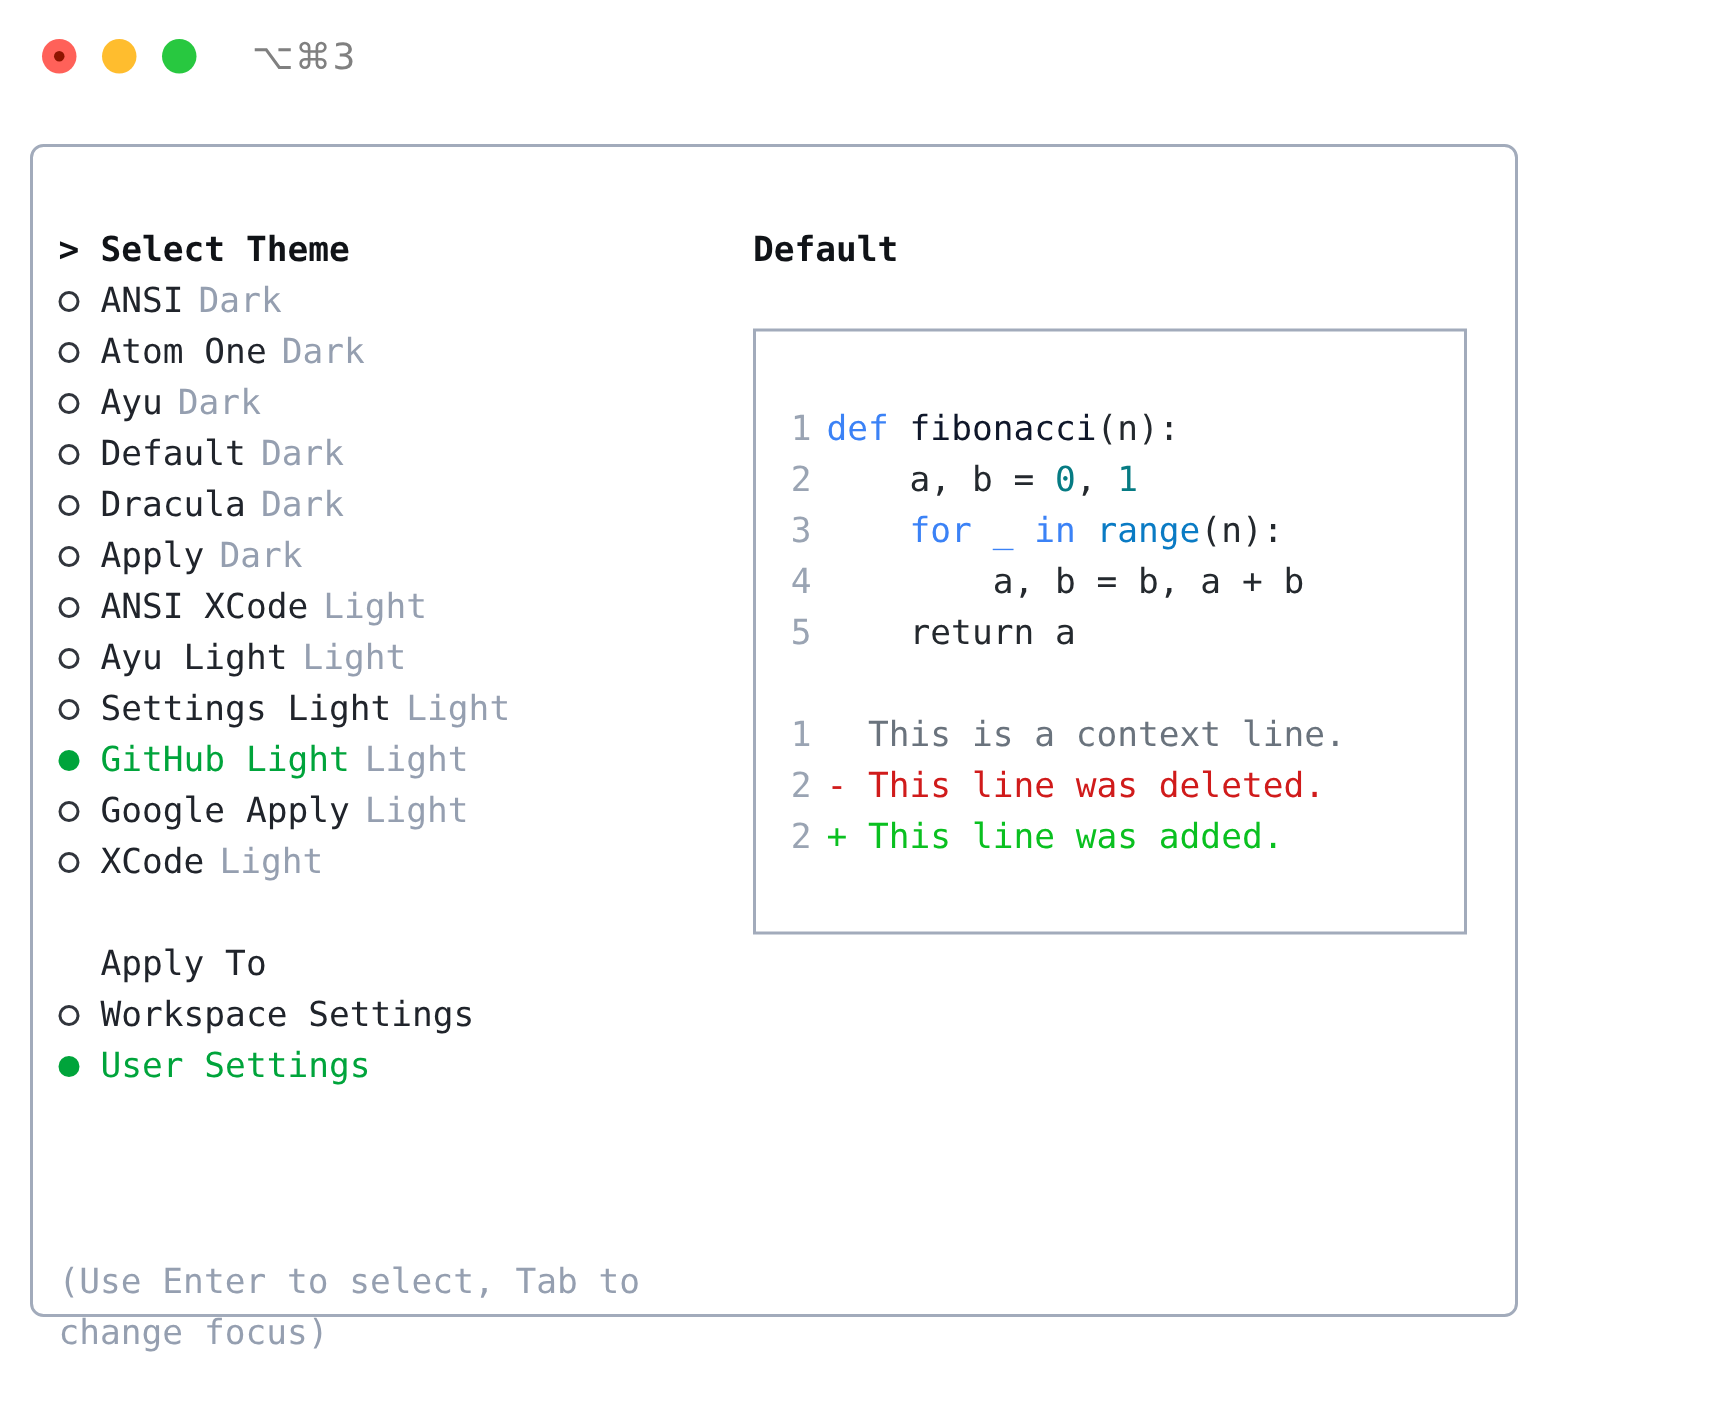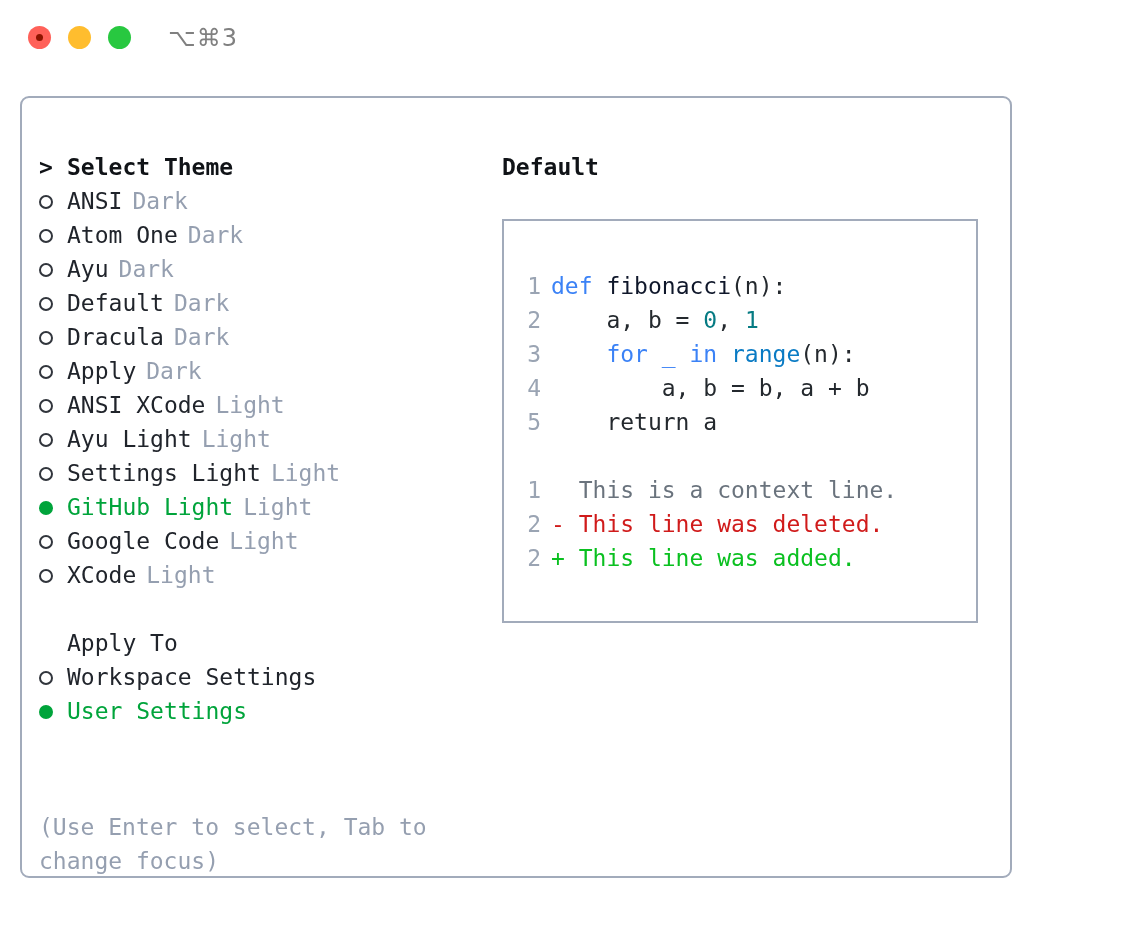--- a/index.html
+++ b/index.html
@@ -134,21 +134,21 @@
   .label.selected { color: #00a43b; }
   .tag {
     color: #959fb0;
     margin-left: 10px;
   }
   .spacer-row { height: 34px; }
 
   .hint {
     position: absolute;
     left: 17px;
-    top: 712px;
+    top: 740px;
     width: 420px;
     font-size: 23px;
     line-height: 34px;
     color: #959fb0;
   }
 
   
   .right-col {
     position: absolute;
     left: 480px;
@@ -223,21 +223,21 @@
             <div class="row"><span class="prefix"><span class="bullet-empty"></span></span><span class="label">ANSI</span><span class="tag">Dark</span></div>
             <div class="row"><span class="prefix"><span class="bullet-empty"></span></span><span class="label">Atom One</span><span class="tag">Dark</span></div>
             <div class="row"><span class="prefix"><span class="bullet-empty"></span></span><span class="label">Ayu</span><span class="tag">Dark</span></div>
             <div class="row"><span class="prefix"><span class="bullet-empty"></span></span><span class="label">Default</span><span class="tag">Dark</span></div>
             <div class="row"><span class="prefix"><span class="bullet-empty"></span></span><span class="label">Dracula</span><span class="tag">Dark</span></div>
             <div class="row"><span class="prefix"><span class="bullet-empty"></span></span><span class="label">Apply</span><span class="tag">Dark</span></div>
             <div class="row"><span class="prefix"><span class="bullet-empty"></span></span><span class="label">ANSI XCode</span><span class="tag">Light</span></div>
             <div class="row"><span class="prefix"><span class="bullet-empty"></span></span><span class="label">Ayu Light</span><span class="tag">Light</span></div>
             <div class="row"><span class="prefix"><span class="bullet-empty"></span></span><span class="label">Settings Light</span><span class="tag">Light</span></div>
             <div class="row"><span class="prefix"><span class="bullet-filled"></span></span><span class="label selected">GitHub Light</span><span class="tag">Light</span></div>
-            <div class="row"><span class="prefix"><span class="bullet-empty"></span></span><span class="label">Google Code</span><span class="tag">Light</span></div>
+            <div class="row"><span class="prefix"><span class="bullet-empty"></span></span><span class="label">Google Apply</span><span class="tag">Light</span></div>
             <div class="row"><span class="prefix"><span class="bullet-empty"></span></span><span class="label">XCode</span><span class="tag">Light</span></div>
           </div>
 
         <div class="spacer-row"></div>
 
         <div class="row">
           <span class="prefix"></span>
           <span>Apply To</span>
         </div>
 

